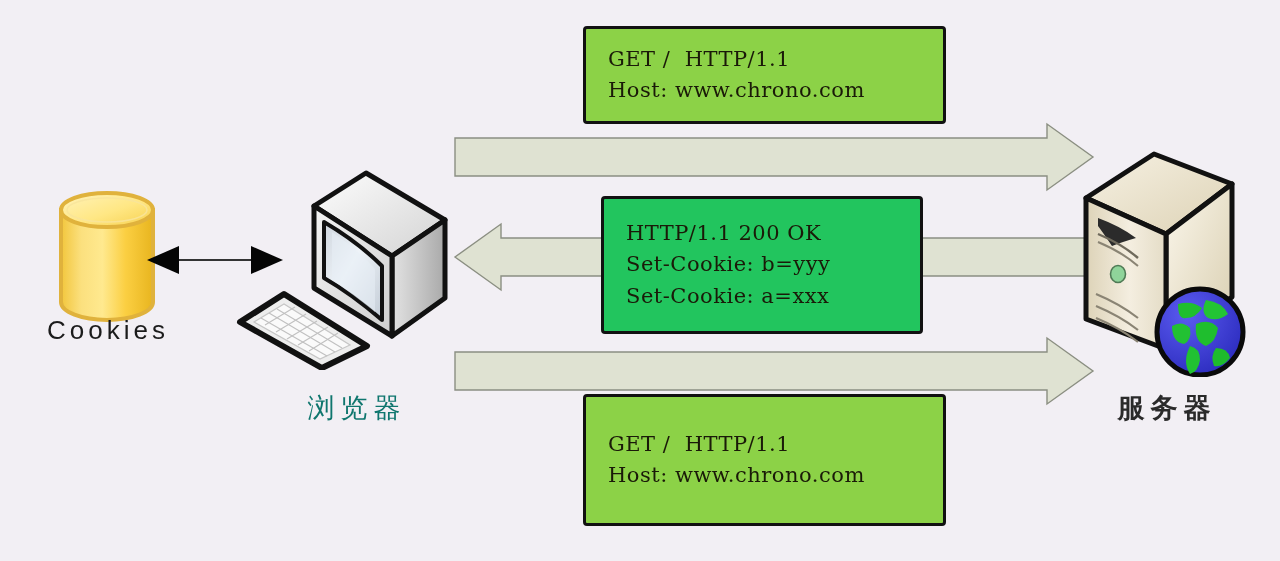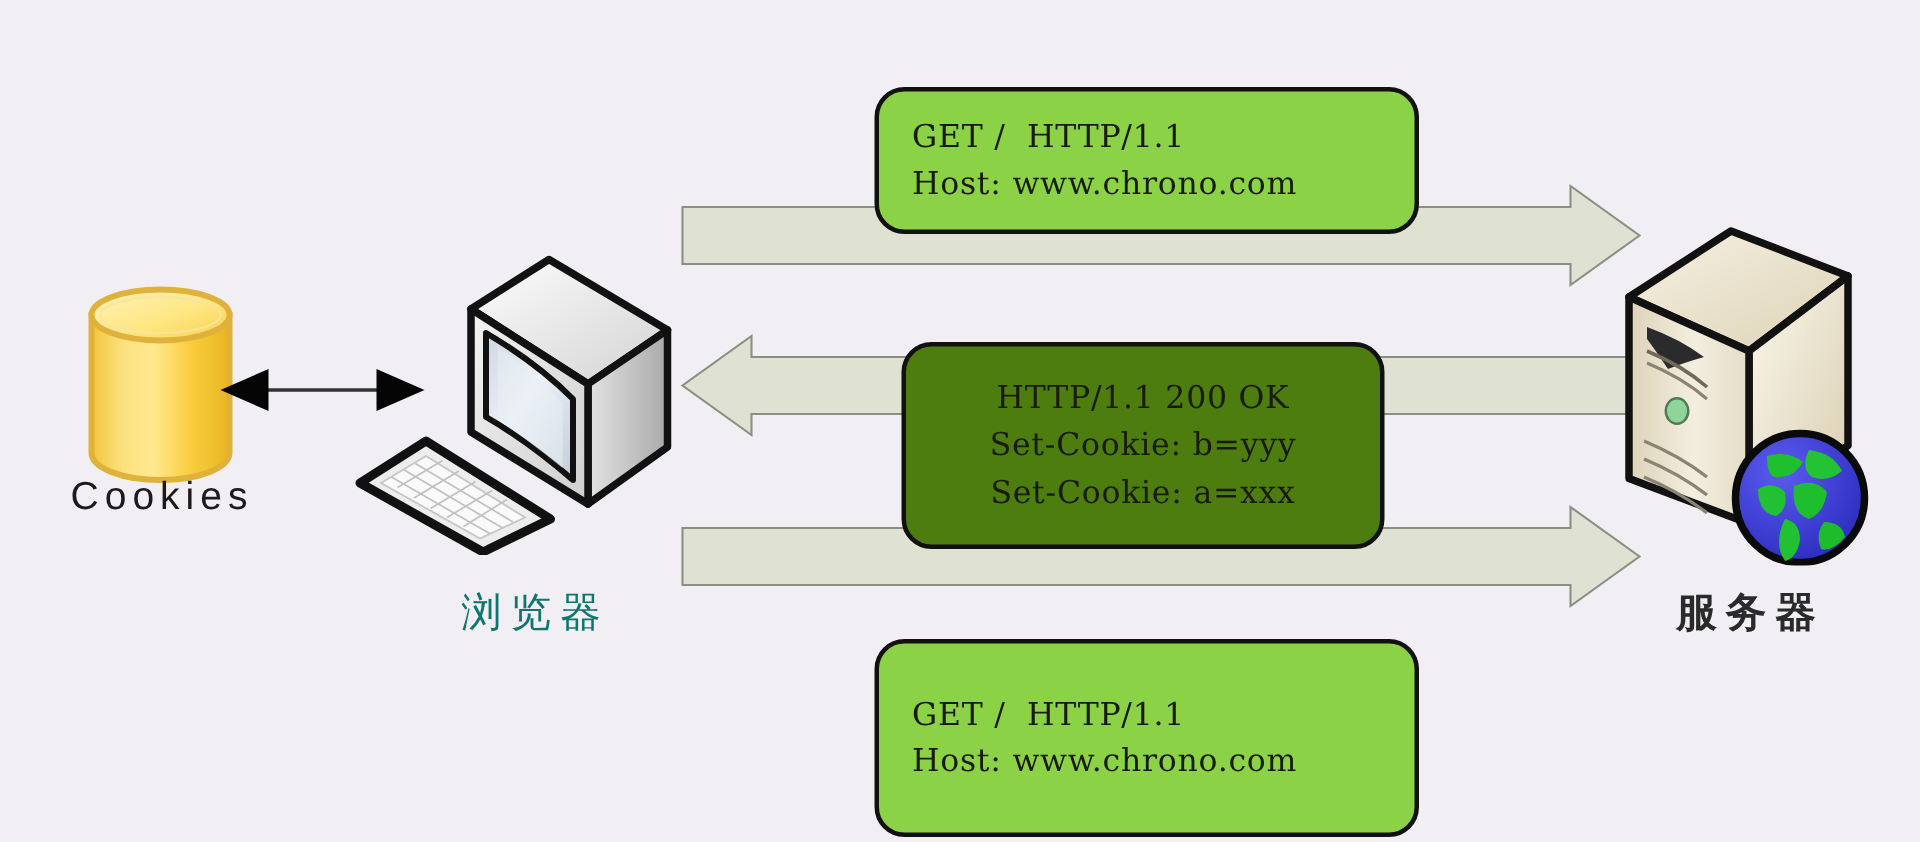--- a/index.html
+++ b/index.html
@@ -9,37 +9,36 @@
     font-family:"Liberation Serif", serif;
     overflow:hidden;
     position:relative;
   }
   #stage{position:absolute;left:0;top:0;width:1280px;height:561px;}
 
   
   .msgbox{
     position:absolute;
     border:3px solid #111;
-    border-radius:20px;
+    border-radius:4px;
     box-sizing:border-box;
     display:flex;
     flex-direction:column;
     justify-content:center;
     padding:6px 22px;
     font-family:"DejaVu Serif", serif;
     font-size:21px;
     letter-spacing:0.5px;
     color:#1a1a08;
     line-height:1.48;
     z-index:6;
-    margin-top:32px;
   }
   .msgbox .line{white-space:pre;}
   .green{background:#8cd247;}
-  .orange{background:#4d7c0f;align-items:center;}
+  .orange{background:#22c55e;}
 
   #box-request-top{left:583px;top:26px;width:363px;height:98px;}
   #box-response  {left:601px;top:196px;width:322px;height:138px;}
   #box-request-bottom{left:583px;top:394px;width:363px;height:132px;}
 
   
   .flowarrow{position:absolute;z-index:3;}
   .flowarrow svg{display:block;overflow:visible;}
 
   

